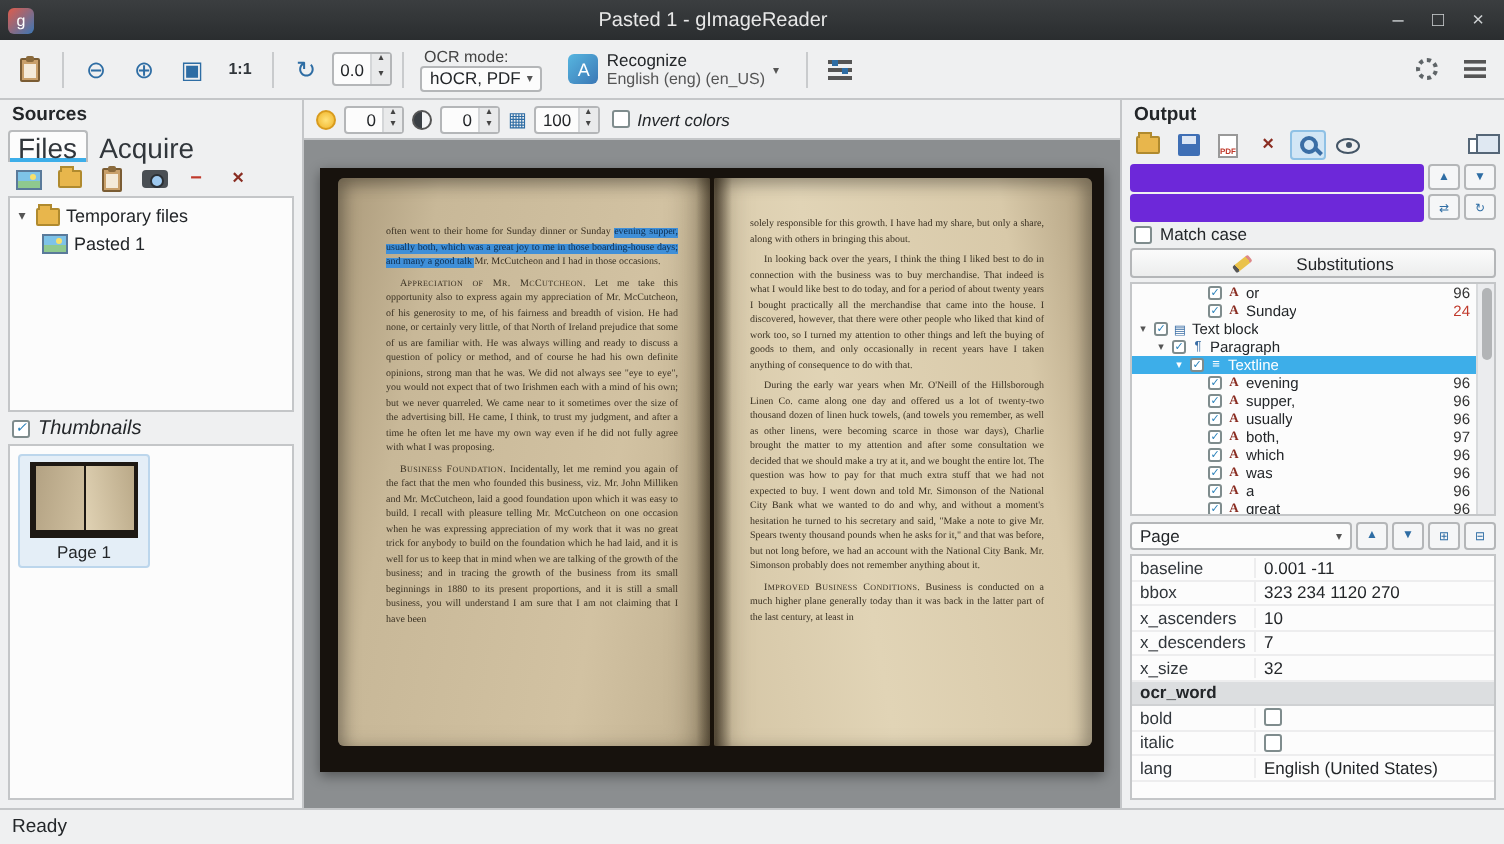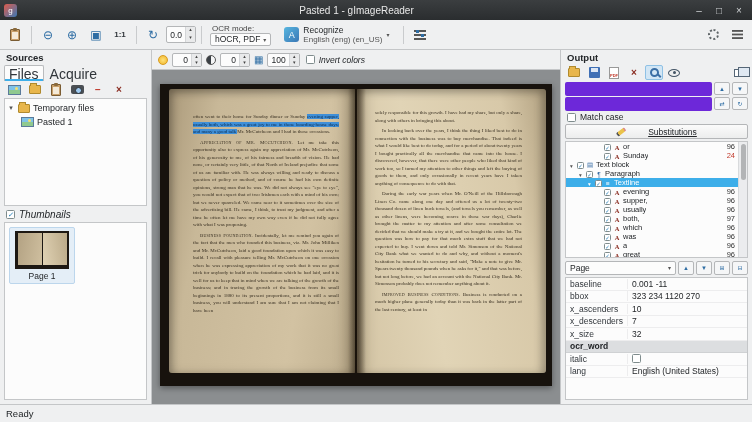--- a/index.html
+++ b/index.html
@@ -113,26 +113,26 @@
 
   
   .output { width:192px; flex:0 0 auto; border-left:1px solid #c4c6c8; display:flex; flex-direction:column; background:#eff0f1; }
   .obar { display:flex; align-items:center; gap:2px; padding:1px 4px; height:17px; flex:0 0 auto; }
   .obtn { width:18px; height:15px; display:flex; align-items:center; justify-content:center; border-radius:2px; }
   .obtn.pressed { background:#d2e6f5; border:1px solid #8fc1e5; }
   .findrow { display:flex; align-items:center; gap:2px; padding:0 4px; height:15px; flex:0 0 auto; }
   .findrow input { flex:1; height:13px; border:7px solid #6d28d9; border-radius:2px; font-size:10px; padding:0 3px; background:#fcfcfc; font-family:"Liberation Sans",sans-serif; min-width:0; }
   .sq { width:16px; height:13px; border:1px solid #b4b6b8; background:#f5f6f7; border-radius:2px; display:flex; align-items:center; justify-content:center; font-size:6px; color:#2e6da4; flex:0 0 auto; }
   .matchrow { display:flex; align-items:center; gap:4px; padding:1px 6px; height:12px; font-size:8.5px; flex:0 0 auto; }
-  .subsbtn { margin:1px 4px; height:15px; border:1px solid #b4b6b8; border-radius:2px; background:linear-gradient(#fbfbfb,#eceded); display:flex; align-items:center; justify-content:center; gap:22px; font-size:8.5px; flex:0 0 auto;text-decoration:underline; }
+  .subsbtn { margin:1px 4px; height:15px; border:1px solid #b4b6b8; border-radius:2px; background:linear-gradient(#fbfbfb,#eceded); display:flex; align-items:center; justify-content:center; gap:22px; font-size:8.5px; flex:0 0 auto; }
   .subsbtn .pwrap { width:10px; height:10px; display:flex; align-items:center; justify-content:center; }
 
   .treewrap { position:relative; margin:1px 4px 0; height:117px; flex:0 0 auto; border:1px solid #c4c6c8; background:#fcfcfc; overflow:hidden; }
   .ocrtree { position:absolute; inset:0 9px 0 0; overflow:hidden; }
-  .tree-row { display:flex; align-items:flex-end; gap:2px; height:9px; font-size:7.5px; white-space:nowrap; }
+  .tree-row { display:flex; align-items:center; gap:2px; height:9px; font-size:7.5px; white-space:nowrap; }
   .tree-row.selected { background:#3daee9; color:#fff; }
   .tree-row .expander { width:7px; font-size:5.5px; text-align:center; color:#555; flex:0 0 auto; }
   .tree-row.selected .expander { color:#fff; }
   .tree-row .cb { width:7px; height:7px; font-size:5.5px; line-height:6px; }
   .ticon { width:8px; text-align:center; font-size:6.5px; flex:0 0 auto; }
   .ic-word { color:#8a2d22; font-family:"Liberation Serif",serif; font-weight:bold; }
   .ic-block { color:#3a6ea5; }
   .tree-row.selected .ticon { color:#fff; }
   .tlabel { overflow:hidden; }
   .tconf { margin-left:auto; padding-right:3px; color:#333; }
@@ -484,20 +484,26 @@
           <div class="prop-row">
             <span class="prop-key">x_descenders</span>
             <span class="prop-val">7</span>
           </div>
           <div class="prop-row">
             <span class="prop-key">x_size</span>
             <span class="prop-val">32</span>
           </div>
           <div class="prop-section">ocr_word</div>
           <div class="prop-row">
+            <span class="prop-key">bold</span>
+            <span class="prop-val">
+              <span class="cb"></span>
+            </span>
+          </div>
+          <div class="prop-row">
             <span class="prop-key">italic</span>
             <span class="prop-val">
               <span class="cb"></span>
             </span>
           </div>
           <div class="prop-row">
             <span class="prop-key">lang</span>
             <span class="prop-val">English (United States)</span>
           </div>
         </div>

